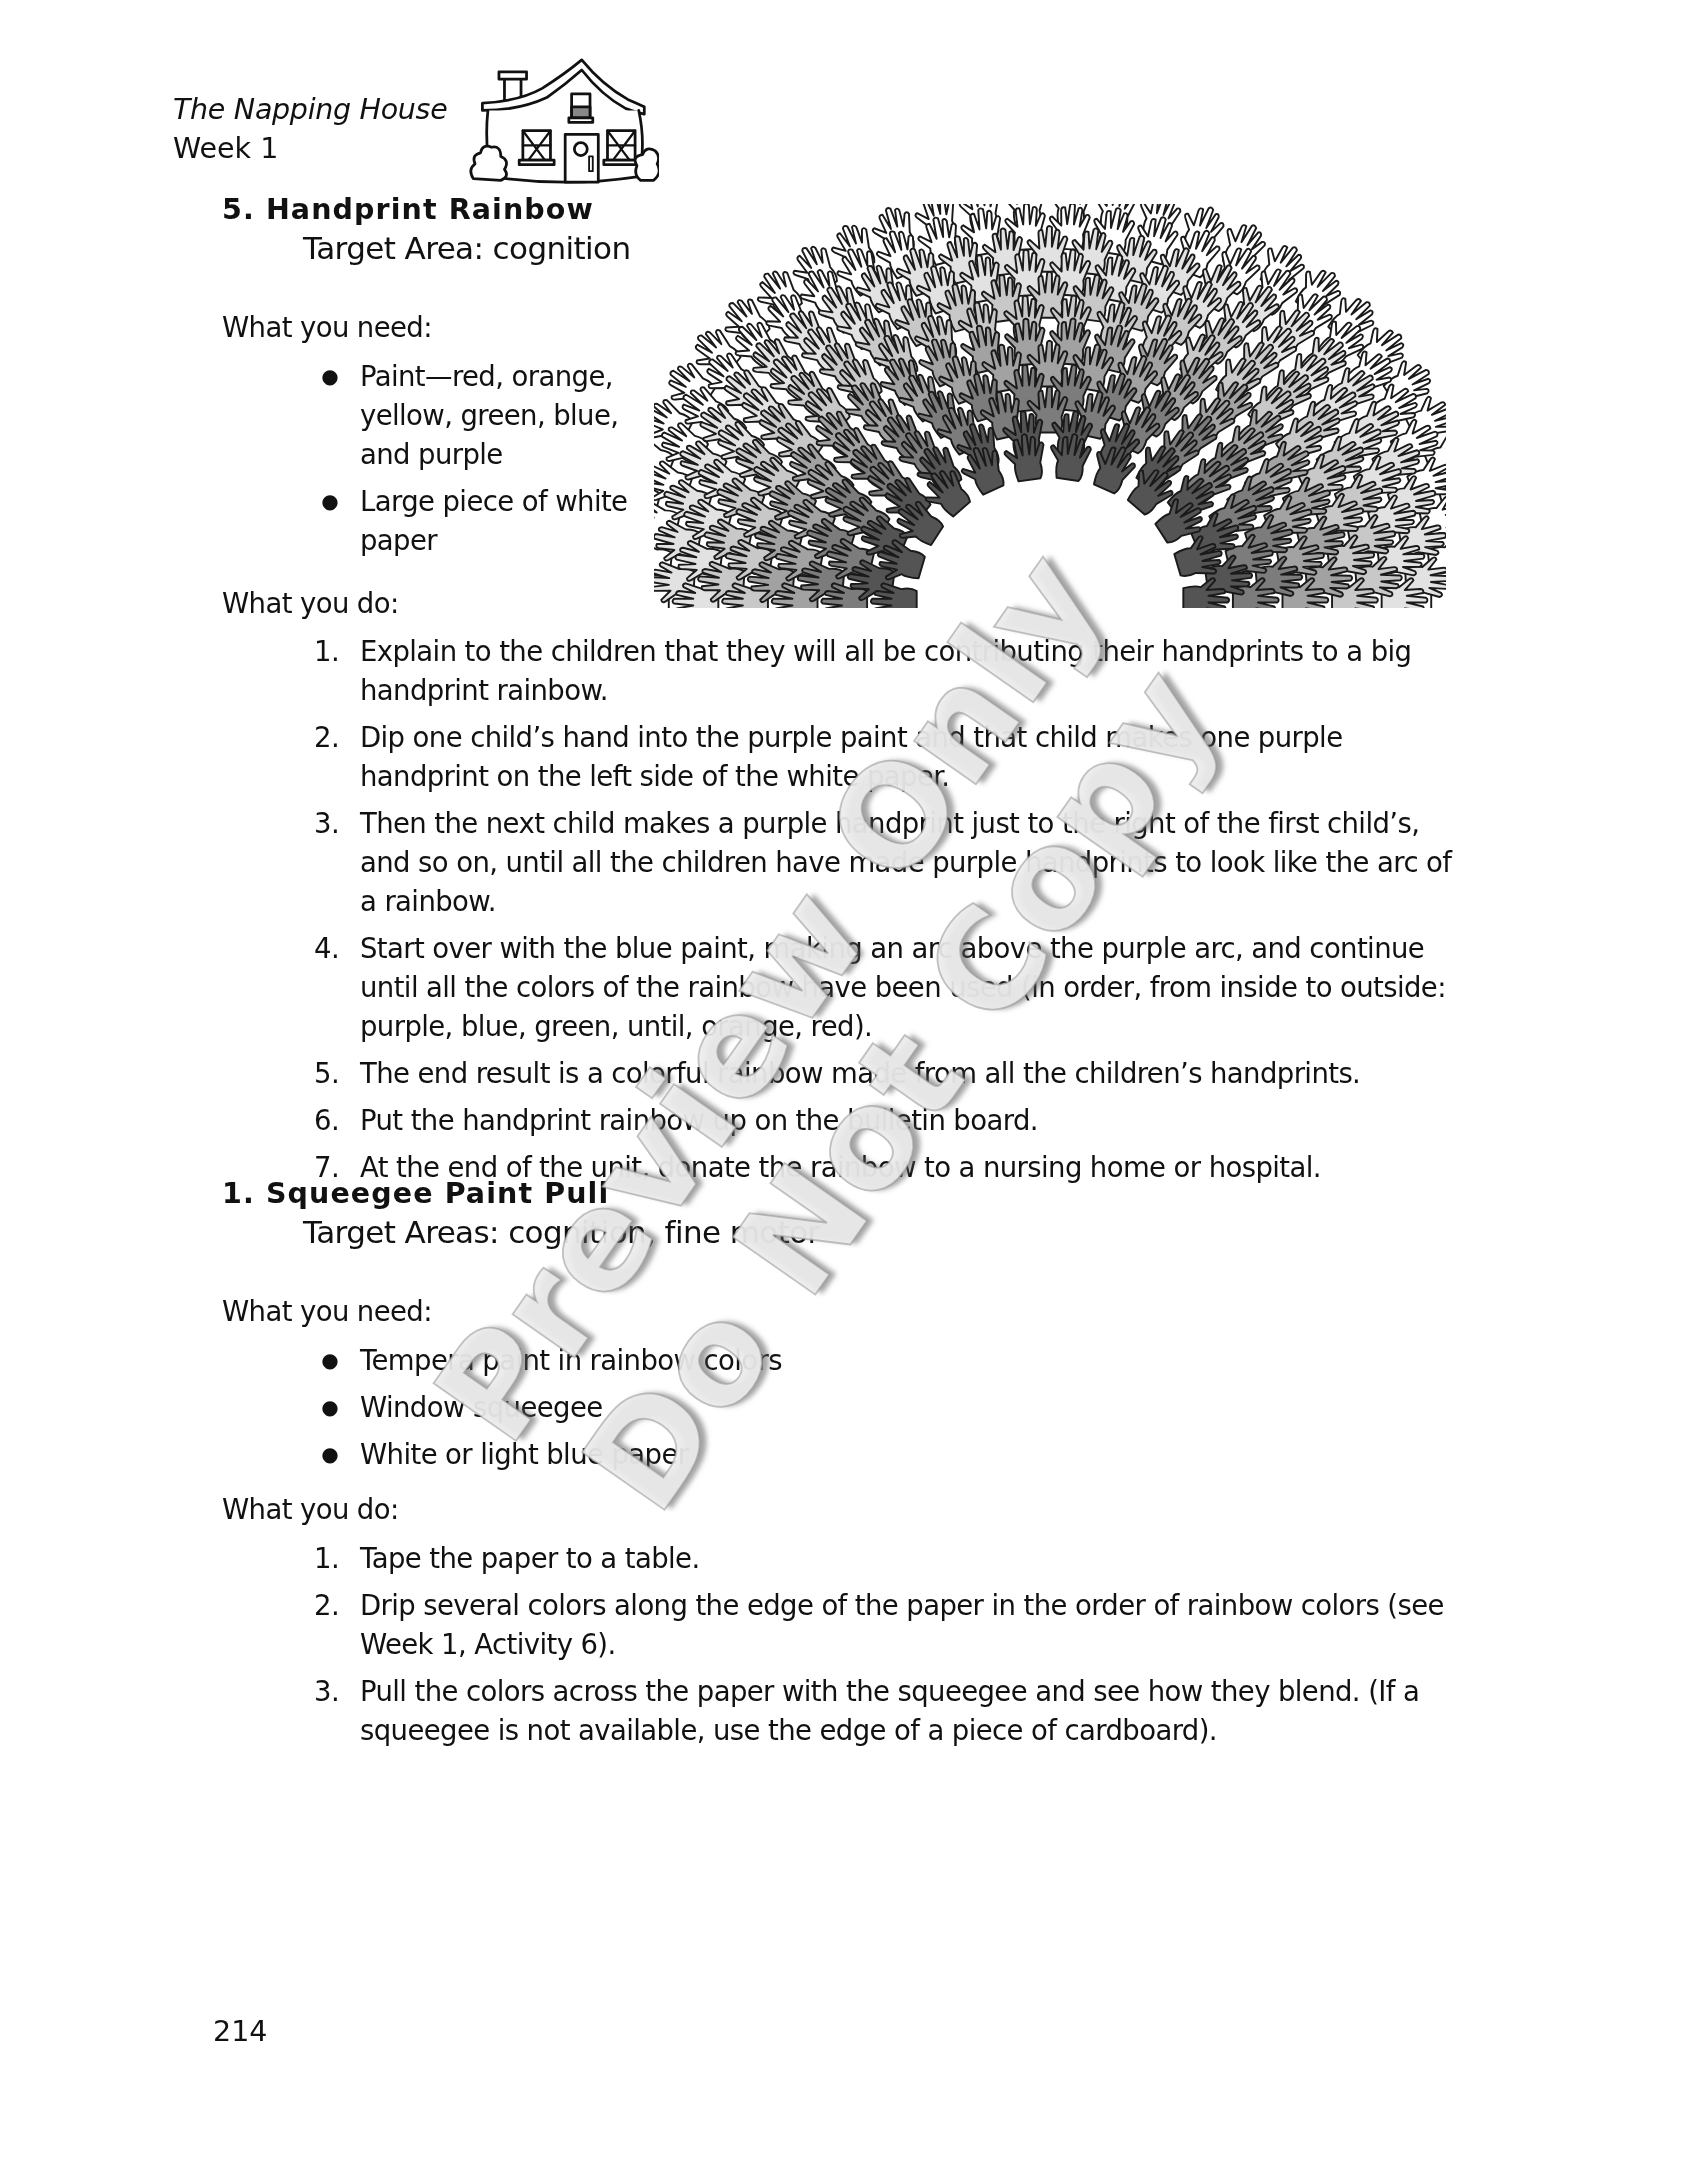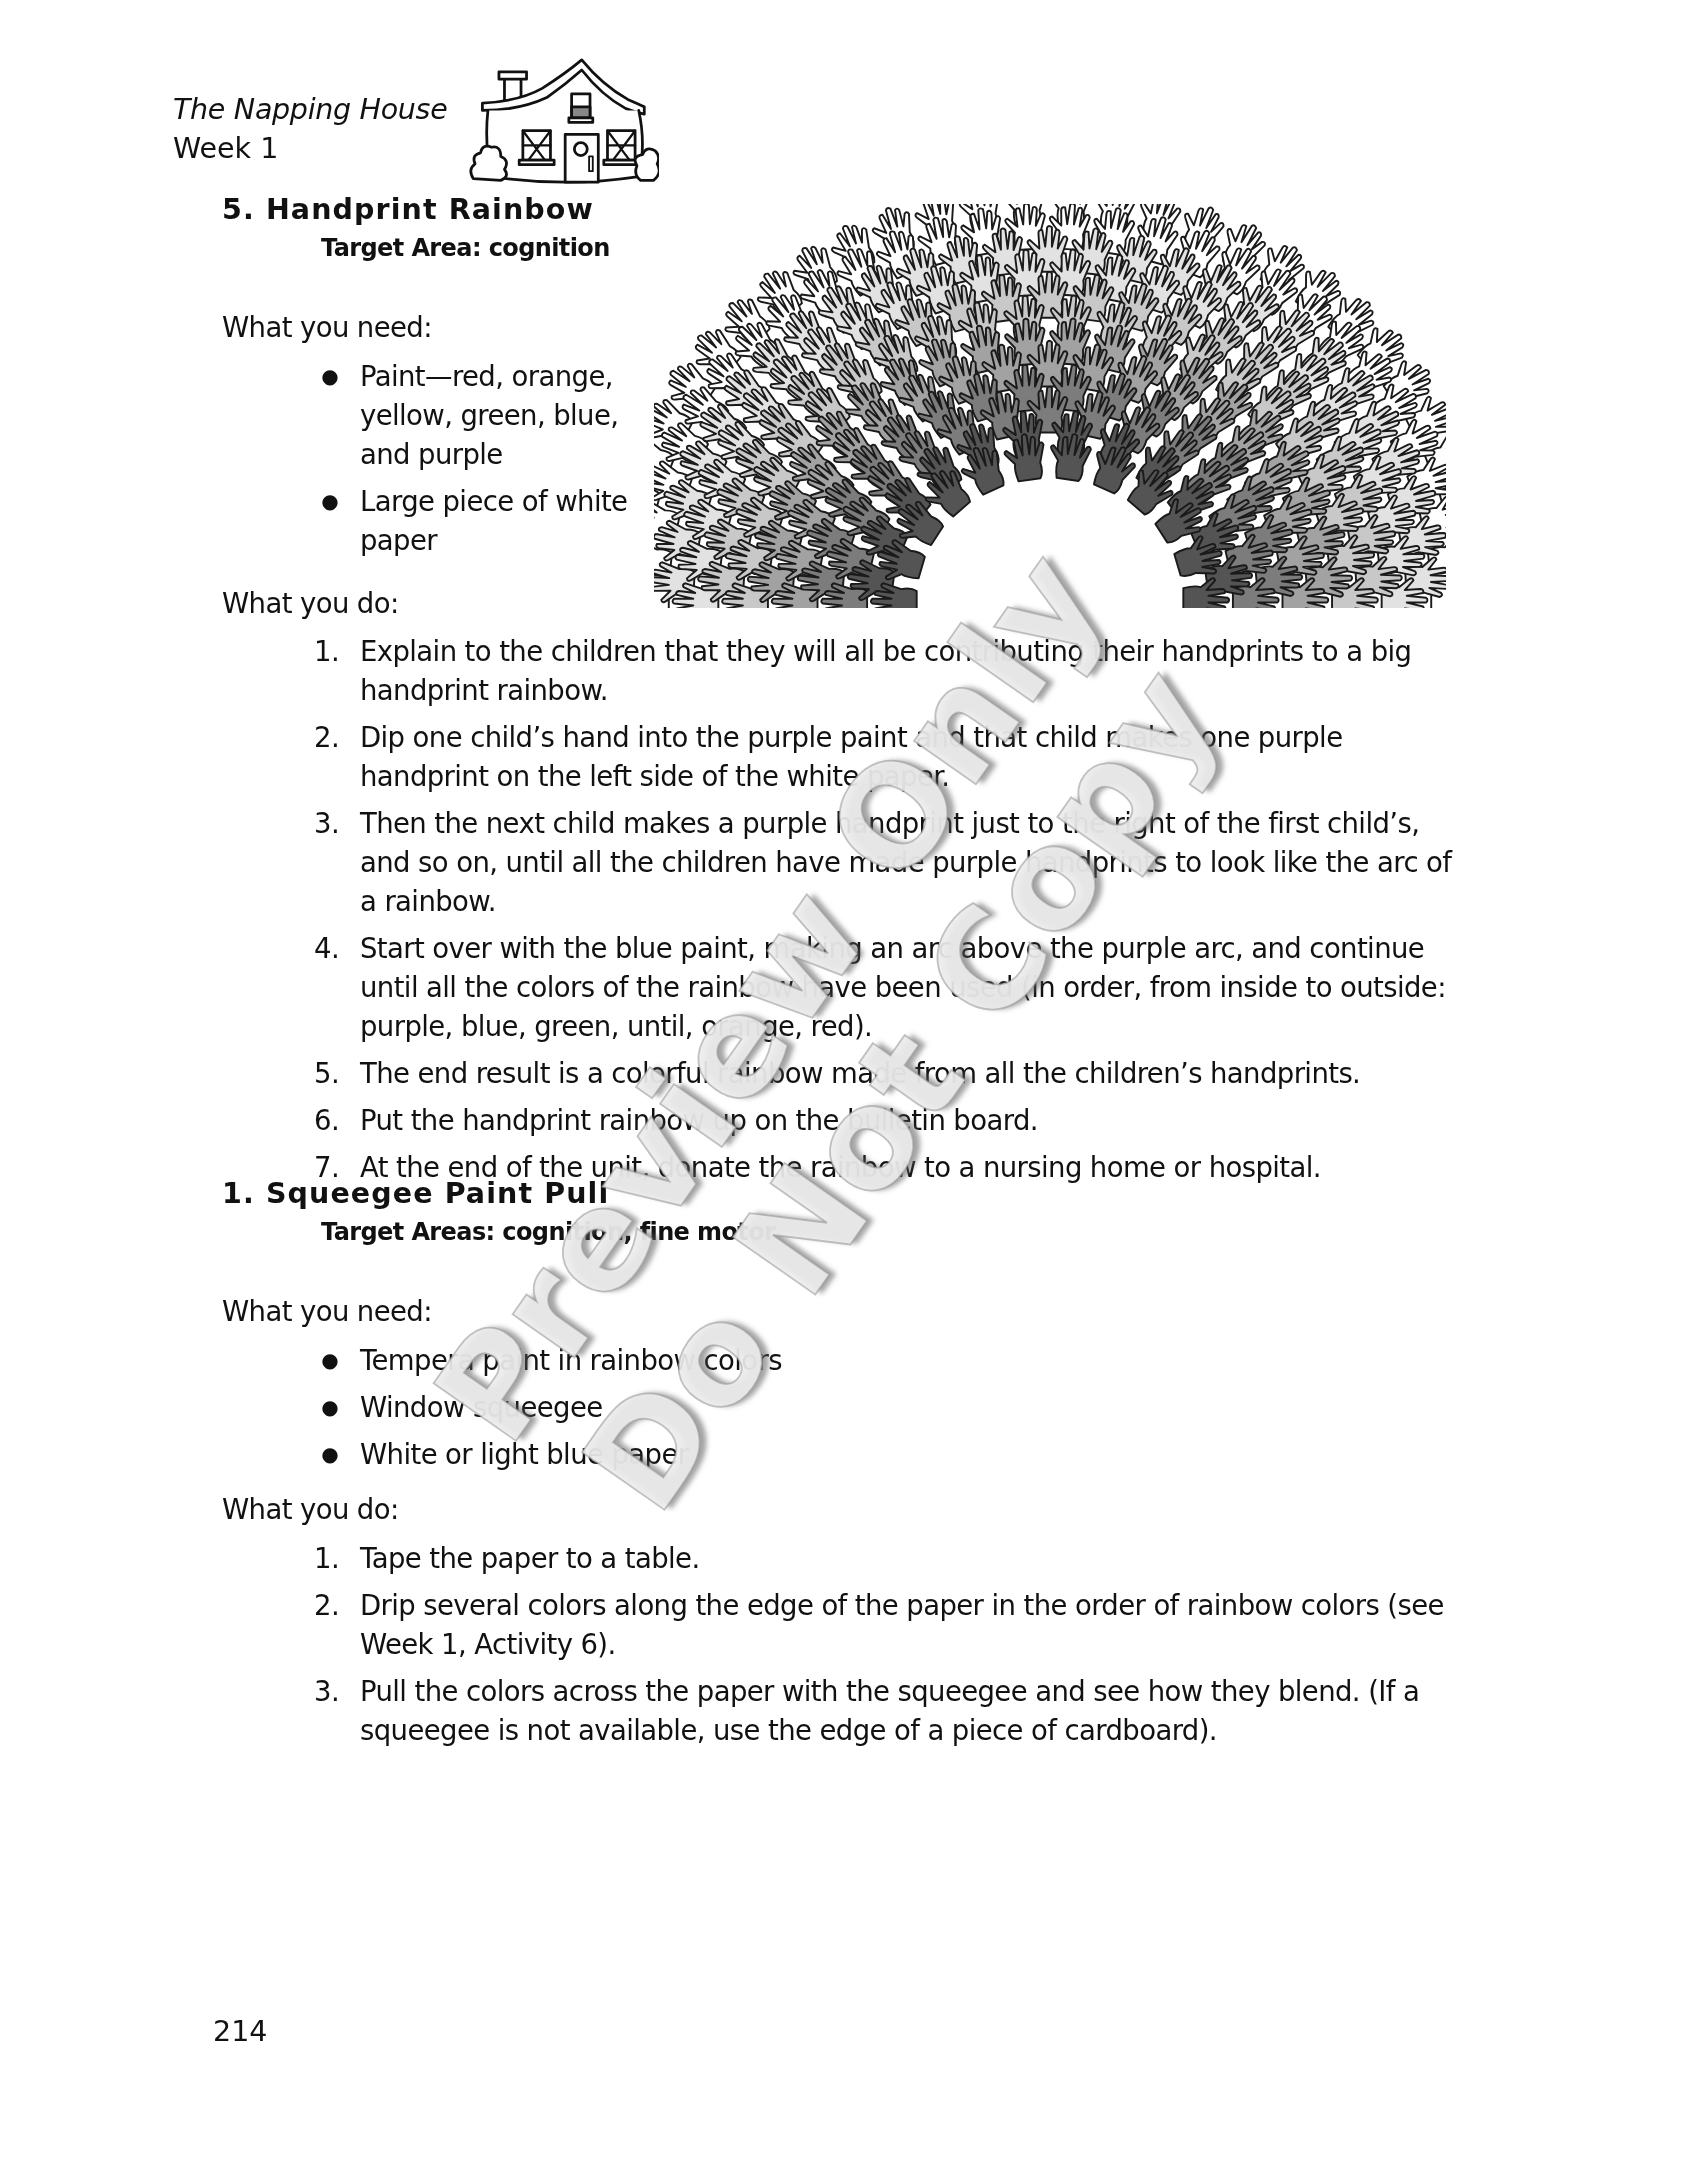--- a/index.html
+++ b/index.html
@@ -19,22 +19,22 @@
     position: absolute; left: 173px; top: 129px;
     font-size: 28.5px; line-height: 39px; text-align: center;
   }
   .house { position: absolute; left: 464px; top: 57px; width: 195px; height: 129px; }
 
   .sec-head {
     position: absolute; left: 222px;
     font-size: 28.5px; font-weight: bold; letter-spacing: 1.1px; line-height: 37px;
   }
   .target {
-    position: absolute; left: 321px;
-    font-size: 24px; letter-spacing: -0.6px; line-height: 37px; font-weight: bold;
+    position: absolute; left: 303px;
+    font-size: 31px; letter-spacing: -0.6px; line-height: 37px;
   }
   .label {
     position: absolute; left: 222px;
     font-size: 27.5px; letter-spacing: -0.6px; line-height: 37px;
   }
   .list { position: absolute; left: 314px; margin: 0; padding: 0; list-style: none; }
   .list li {
     position: relative; padding-left: 46px;
     font-size: 27.5px; letter-spacing: -0.6px; line-height: 39px;
   }

